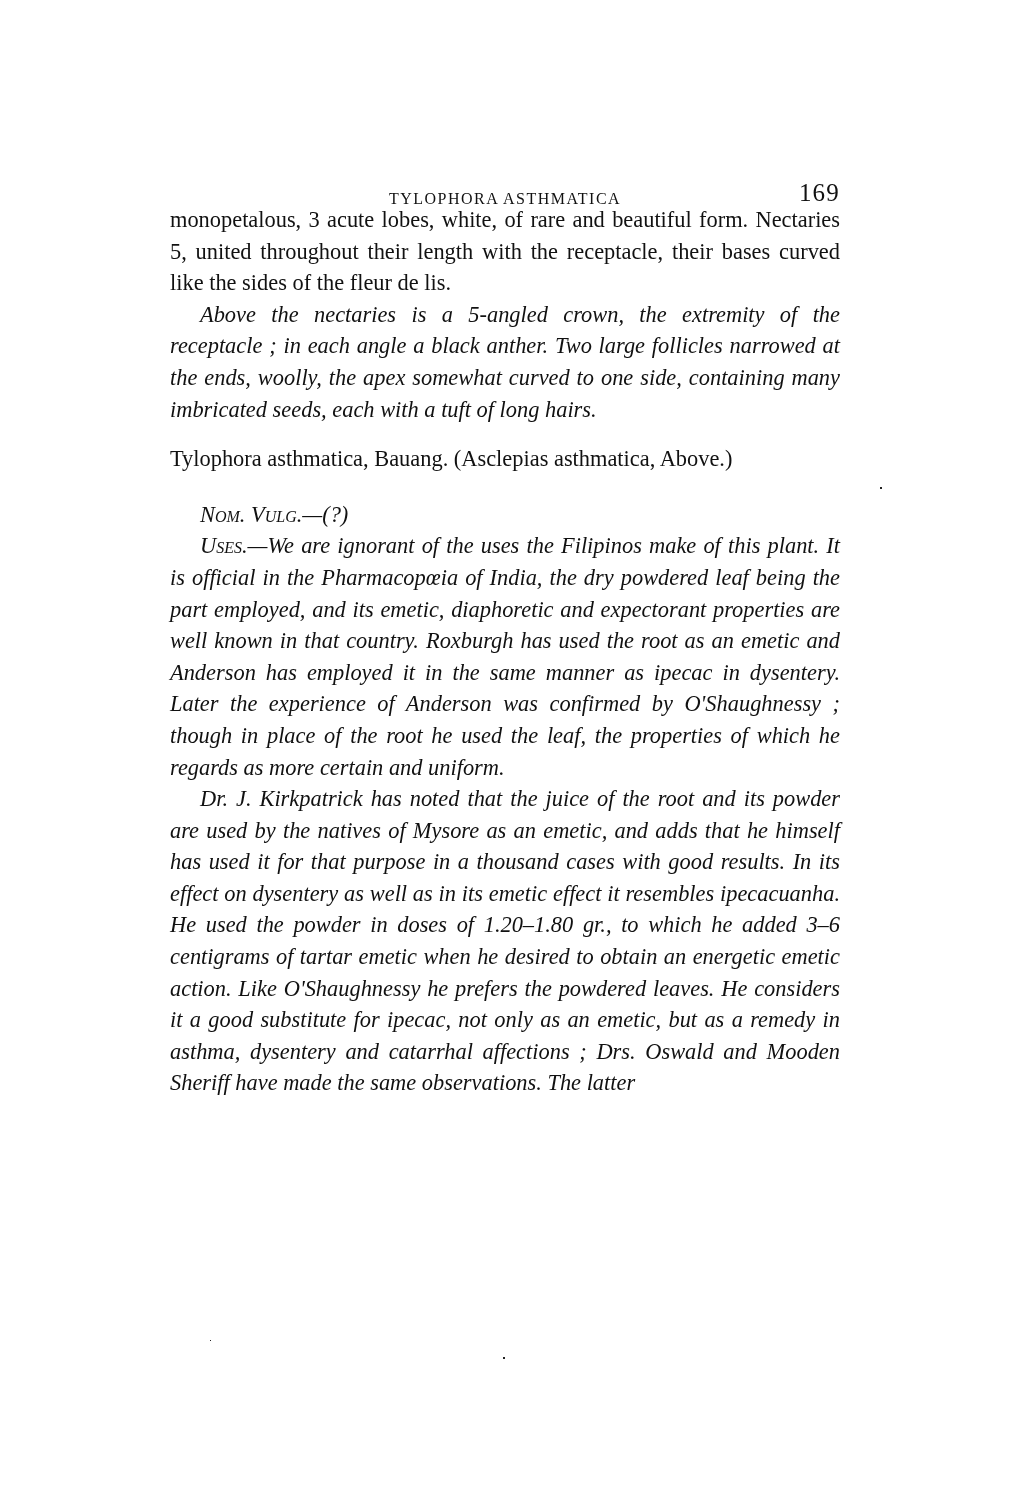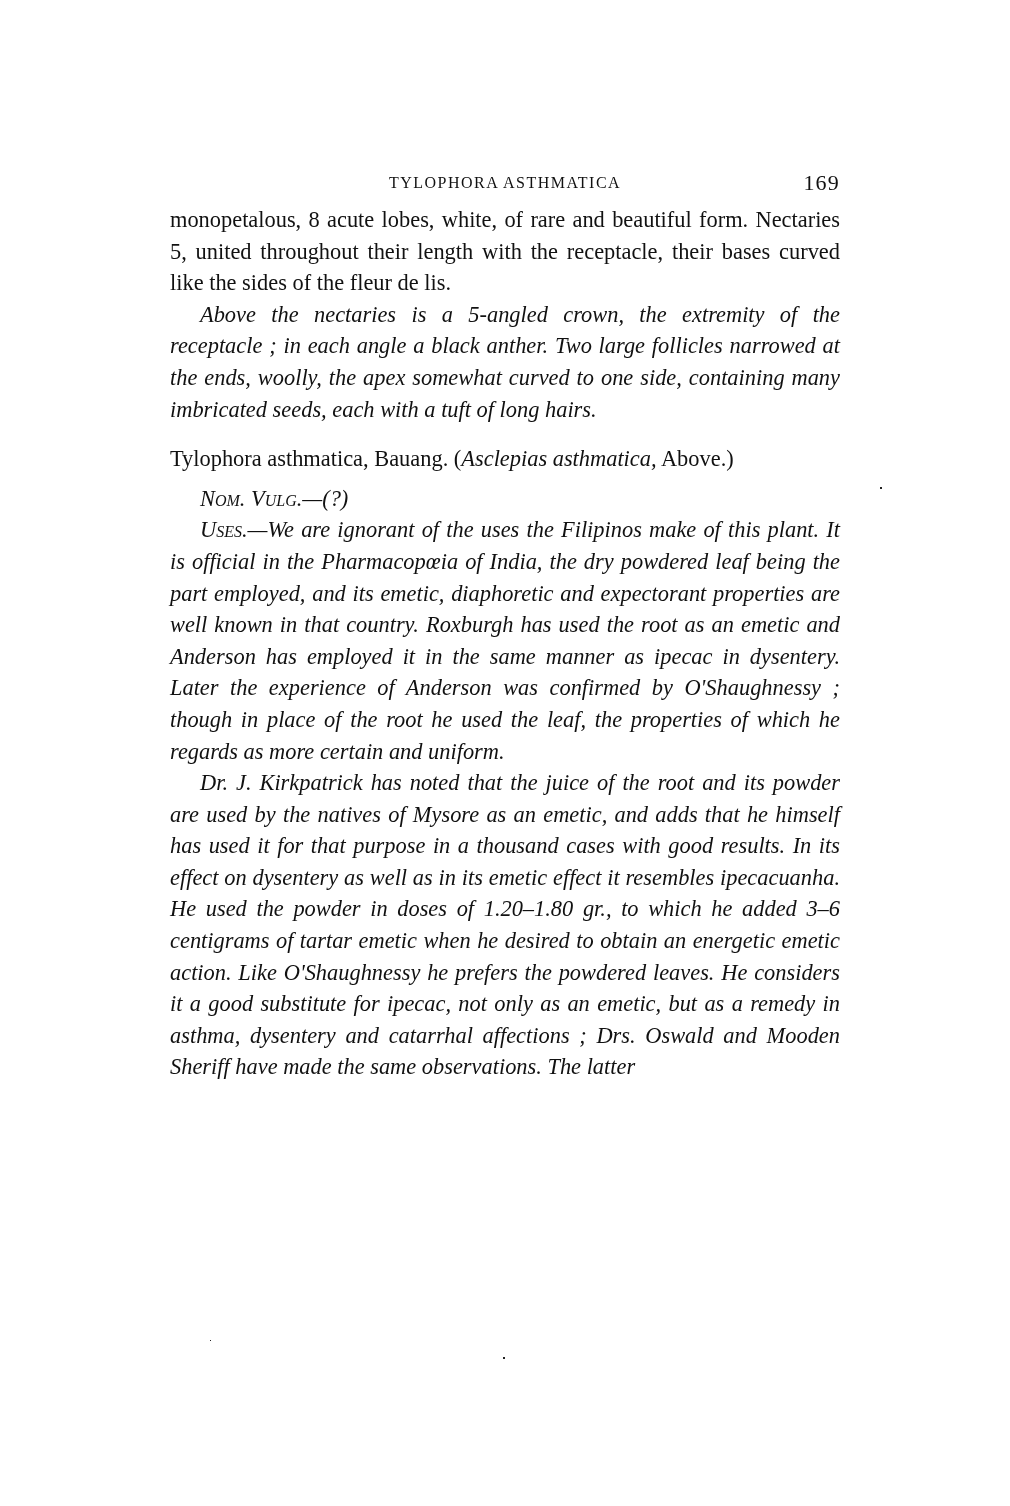--- a/index.html
+++ b/index.html
@@ -1,41 +1,41 @@
 <!DOCTYPE html>
 <html><head>
   <meta charset="utf-8">
   <style>
     html, body { margin: 0; padding: 0; background: #ffffff; }
     body { width: 1010px; height: 1506px; position: relative; overflow: hidden;
            font-family: "Liberation Serif", "DejaVu Serif", serif; color: #111; }
     .page { position: absolute; left: 170px; top: 170px; width: 670px; }
     .running-head { position: relative; height: 30px; font-size: 17px; letter-spacing: 1.2px; }
-    .running-title { position: absolute; left: 0; right: 0; text-align: center; top: 4px; font-size: 16px; letter-spacing: 1.5px; }
-    .page-number { position: absolute; right: 0; top: 0; font-size: 22px; }
+    .running-title { position: absolute; left: 0; right: 0; text-align: center; top: 20px; font-size: 16px; letter-spacing: 1.5px; }
+    .page-number { position: absolute; right: 0; top: 9px; font-size: 25px; }
     .para { margin: 0; font-size: 22.4px; line-height: 31.6px; text-align: justify; text-align-last: left; }
     .indent { text-indent: 30px; font-style: italic; }
     .sc { font-variant: small-caps; }
     .gap-top-sm { margin-top: 4px; }
     .species-head { margin-top: 18px; font-size: 22.4px; line-height: 31.6px; }
     .species-name { font-weight: normal; }
-    .syn-italic { font-style: italic; }
-    .nomvulg { margin-top: 8px; }
+    .syn-italic { }
+    .nomvulg { margin-top: 24px; }
     .speck { position: absolute; width: 2px; height: 2px; background: #222; }
   </style>
 </head>
 <body>
 
 <div class="page">
   <div class="running-head">
     <span class="running-title">TYLOPHORA ASTHMATICA</span>
     <span class="page-number">169</span>
   </div>
 
-  <p class="para gap-top-sm">monopetalous, 8 acute lobes, white, of rare and beautiful form. Nectaries 5, united throughout their length with the receptacle, their bases curved like the sides of the fleur de lis.</p>
+  <p class="para gap-top-sm">monopetalous, 3 acute lobes, white, of rare and beautiful form. Nectaries 5, united throughout their length with the receptacle, their bases curved like the sides of the fleur de lis.</p>
   <p class="para indent">Above the nectaries is a 5-angled crown, the extremity of the receptacle ; in each angle a black anther.  Two large follicles narrowed at the ends, woolly, the apex somewhat curved to one side, containing many imbricated seeds, each with a tuft of long hairs.</p>
 
   <div class="species-head"><span class="species-name">Tylophora asthmatica,</span><span> Bauang.</span><span>  (</span><span class="syn-italic">Asclepias asthmatica,</span><span> Above.)</span></div>
 
   <p class="para indent nomvulg"><span class="sc">Nom. Vulg.</span><span>—(?)</span></p>
   <p class="para indent"><span class="sc">Uses.</span><span>—We are ignorant of the uses the Filipinos make of this plant.  It is official in the Pharmacopœia of India, the dry powdered leaf being the part employed, and its emetic, diaphoretic and expectorant properties are well known in that country.  Roxburgh has used the root as an emetic and Anderson has employed it in the same manner as ipecac in dysentery. Later the experience of Anderson was confirmed by O'Shaughnessy ; though in place of the root he used the leaf, the properties of which he regards as more certain and uniform.</span></p>
   <p class="para indent">Dr. J. Kirkpatrick has noted that the juice of the root and its powder are used by the natives of Mysore as an emetic, and adds that he himself has used it for that purpose in a thousand cases with good results.  In its effect on dysentery as well as in its emetic effect it resembles ipecacuanha.  He used the powder in doses of 1.20–1.80 gr., to which he added 3–6 centigrams of tartar emetic when he desired to obtain an energetic emetic action.  Like O'Shaughnessy he prefers the powdered leaves.  He considers it a good substitute for ipecac, not only as an emetic, but as a remedy in asthma, dysentery and catarrhal affections ; Drs. Oswald and Mooden Sheriff have made the same observations.  The latter</p>
 </div>
 
 <div class="speck" style="left:880px; top:487px;"></div>

